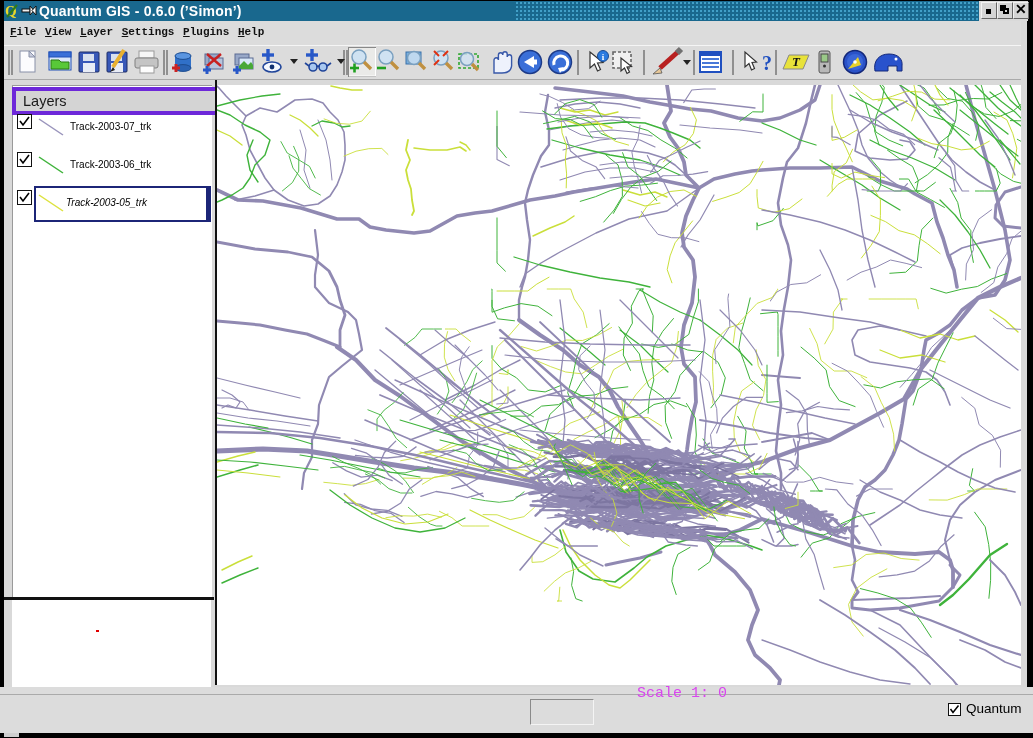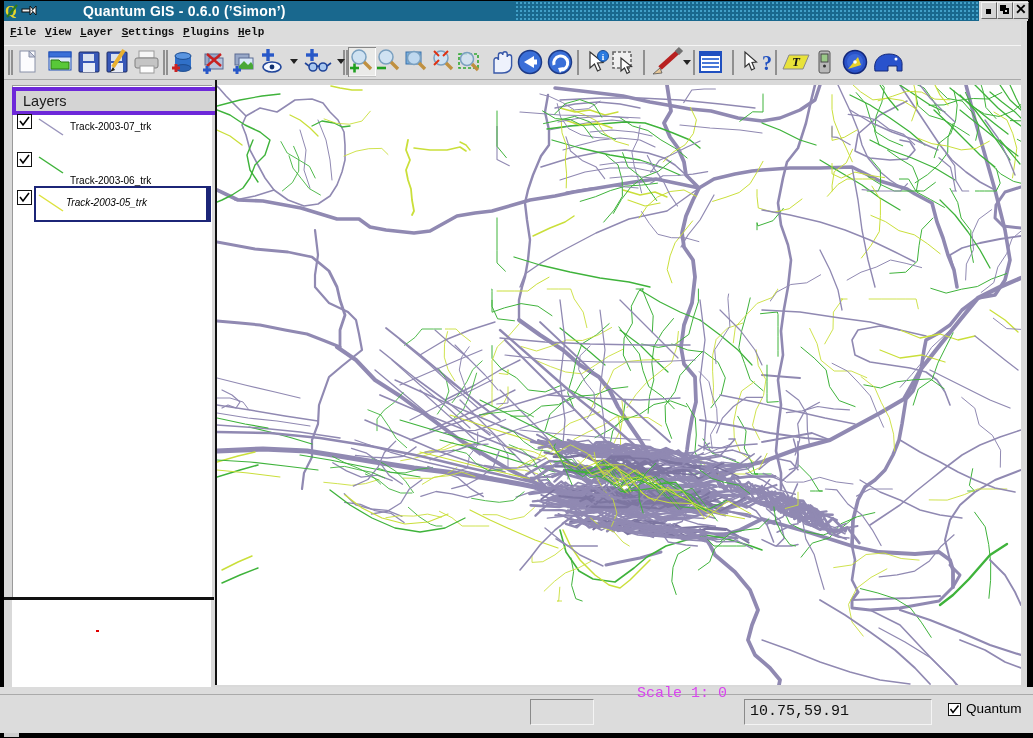--- a/index.html
+++ b/index.html
@@ -4,21 +4,21 @@
 <style>
 html,body{margin:0;padding:0;}
 body{width:1033px;height:738px;overflow:hidden;background:#000;font-family:"Liberation Sans",sans-serif;}
 #win{position:absolute;left:0;top:0;width:1033px;height:738px;background:#000;}
 .abs{position:absolute;}
 #frame{left:4px;top:1px;width:1023px;height:730px;background:#d9d9d9;}
 #title{left:4px;top:1px;width:975px;height:20px;background:#19688e;}
 #titledots{left:516px;top:2px;width:462px;height:18px;
  background-image:radial-gradient(circle at 1px 1px,#42a0c8 0 0.9px,rgba(0,0,0,0) 1.4px);
  background-size:4px 4px;}
-#titletxt{left:39px;top:3px;color:#fff;font-size:14px;font-weight:bold;letter-spacing:0.2px;margin-left:44px;}
+#titletxt{left:39px;top:3px;color:#fff;font-size:14px;font-weight:bold;letter-spacing:0.2px;}
 #btnbar{left:979px;top:1px;width:49px;height:20px;background:#d9d9d9;}
 .wbtn{top:2px;width:14px;height:15px;background:#d4d4d4;border-top:1px solid #f2f2f2;border-left:1px solid #f2f2f2;border-right:1px solid #666;border-bottom:1px solid #666;}
 #menubar{left:4px;top:21px;width:1023px;height:24px;background:#dcdcdc;border-bottom:1px solid #f5f5f5;}
 #menutxt{left:10px;top:26px;word-spacing:2px;font-family:"Liberation Mono",monospace;font-weight:bold;font-size:11px;color:#111;letter-spacing:0;white-space:pre;}
 #toolbar{left:4px;top:46px;width:1023px;height:33px;background:#dcdcdc;border-bottom:1px solid #aaa;}
 #mainbg{left:4px;top:80px;width:1023px;height:651px;background:#d9d9d9;}
 #panelwhite{left:12px;top:85px;width:199px;height:512px;background:#fff;border-top:1px solid #9a9a9a;border-left:1px solid #9a9a9a;}
 #layershdr{left:12px;top:87px;width:197px;height:20px;background:#d4d4d4;border:4px solid #6d28d9;font-size:14.5px;color:#1a1a1a;padding-left:7px;line-height:20px;}
 #paneldiv{left:4px;top:597px;width:210px;height:3px;background:#111;}
 #panelwhite2{left:12px;top:600px;width:199px;height:89px;background:#fff;}
@@ -259,21 +259,21 @@
  <svg class="abs" style="left:36px;top:116px;" width="30" height="22" viewBox="0 0 30 22">
       <line x1="3" y1="3" x2="27" y2="19" stroke="#9a94bc" stroke-width="1.5"></line>
     </svg>
  <svg class="abs" style="left:36px;top:154px;" width="30" height="22" viewBox="0 0 30 22">
       <line x1="3" y1="3" x2="27" y2="19" stroke="#3fb33b" stroke-width="1.5"></line>
     </svg>
  <svg class="abs" style="left:36px;top:192px;" width="30" height="22" viewBox="0 0 30 22">
       <line x1="3" y1="3" x2="27" y2="19" stroke="#dde23e" stroke-width="1.5"></line>
     </svg>
  <div class="abs lname" style="left:70px;top:121px;">Track-2003-07_trk</div>
- <div class="abs lname" style="left:70px;top:159px;margin-top:16px;">Track-2003-06_trk</div>
+ <div class="abs lname" style="left:70px;top:159px;">Track-2003-06_trk</div>
  <div class="abs lname" style="left:66px;top:197px;font-style:italic;">Track-2003-05_trk</div>
  <div class="abs" id="paneldiv"></div>
  <div class="abs" id="panelwhite2"></div>
  <div class="abs" id="reddot"></div>
  <div class="abs" id="splitter"></div>
  <div class="abs" id="mapcanvas">
 <svg width="804" height="600" viewBox="0 0 804 600" style="position:absolute;left:0;top:0;">
 <g transform="translate(-217,-85)" fill="none" stroke-linecap="round" stroke-linejoin="round">
 <path d="M217 190 L238 200 L263 201 L301 208 L337 219 L359 219 L370 227 L386 230 L414 233 L430 231 L457 216 L475 213 L492 211 L530 200 L555 196 L574 192 L610 186 L634 182 L656 179 L680 184 L699 188" stroke="#9089b2" stroke-width="3.6"></path>
 <path d="M699 188 L714 179 L735 174 L752 171 L762 170 L790 168 L820 168 L852 167 L880 181 L907 189 L915 194 L932 203 L937 222 L943 238 L948 255 L954 270 L957 287" stroke="#9089b2" stroke-width="3.6"></path>
@@ -897,23 +897,20 @@
 <path d="M960 110 L975 122 L990 134 L1005 146 L1018 156" stroke="#3fb33b" stroke-width="1.2"></path>
 <path d="M1000 140 L1010 152 L1020 164" stroke="#3fb33b" stroke-width="1.2"></path>
 </g>
       </svg>
  </div>
  <div class="abs" id="rightborder"></div>
  <div class="abs" id="statusbar"></div>
  <div class="abs" id="statustop"></div>
  <div class="abs sunken" style="left:530px;top:699px;width:62px;height:24px;"></div>
  <div class="abs" id="scaletxt">Scale 1: 0</div>
- <div class="abs sunken" id="coordbox">
-      <span id="coordtxt">10.75,59.91</span>
-    </div>
  <div class="abs" id="renderck"></div>
  <svg class="abs" style="left:948px;top:703px;" width="14" height="14" viewBox="0 0 14 14">
       <path d="M2.5 6 L5 9.5 L10.5 2.5" fill="none" stroke="#000" stroke-width="1.5"></path>
     </svg>
  <div class="abs" id="rendertxt">Quantum</div>
  <div class="abs" id="bottomblack"></div>
  <div class="abs" id="bottomnotch"></div>
 </div>
 
 </body></html>

